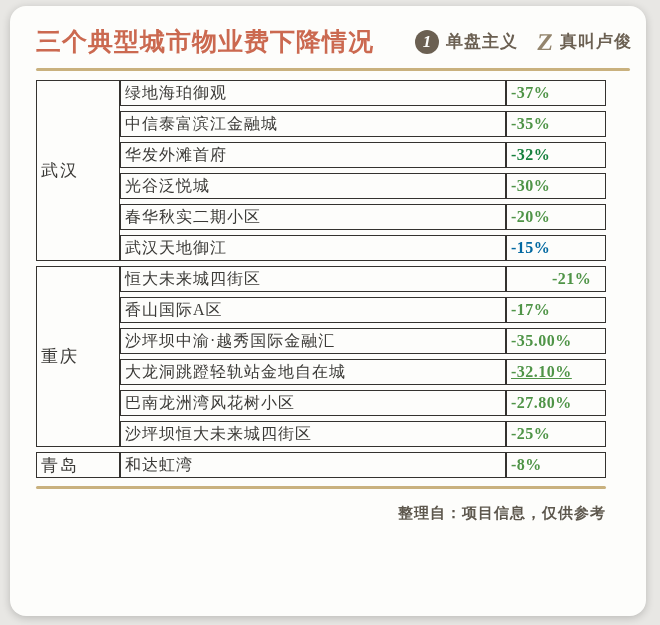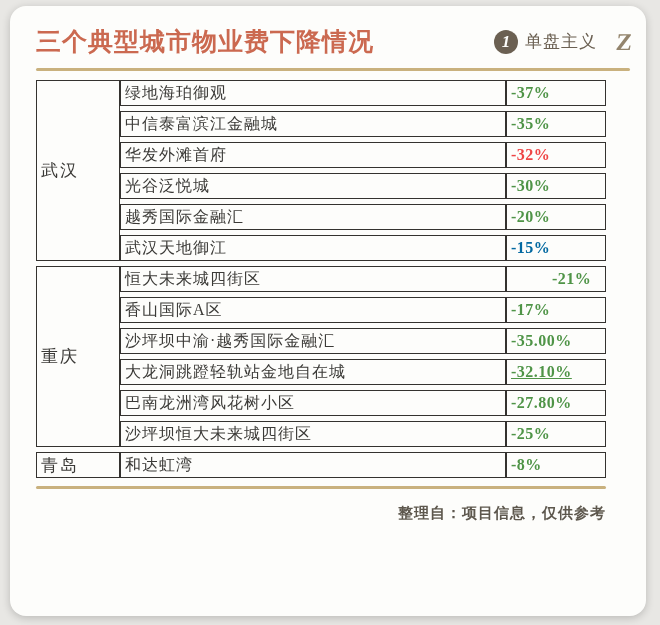--- a/index.html
+++ b/index.html
@@ -31,21 +31,21 @@
   .logos { margin-left:auto; display:flex; align-items:center; gap:7px; }
   .one-badge {
     width:24px; height:24px; border-radius:50%;
     background:#6b6052; color:#fdfdfb;
     display:flex; align-items:center; justify-content:center;
     font-family:"Liberation Serif", serif;
     font-size:17px; font-weight:bold; font-style:italic;
     box-sizing:border-box;
   }
   .logo-label {
-    font-size:17px; font-weight:normal; color:#6b6052; letter-spacing:1px;
+    font-size:17px; font-weight:bold; color:#6b6052; letter-spacing:1px;
     white-space:nowrap;
   }
   .z-badge {
     font-family:"Liberation Serif", serif;
     font-size:24px; font-weight:bold; color:#93846c;
     margin-left:12px; line-height:1;
     transform:skewX(-6deg);
   }
   .rule-top {
     height:3px; background:#c9b17e;
@@ -89,47 +89,48 @@
 <body>
 
 <div class="card">
 
   <div class="hdr">
     <div class="title" style="color: rgb(203, 105, 80);">三个典型城市物业费下降情况</div>
     <div class="logos">
       <span class="one-badge">1</span>
       <span class="logo-label">单盘主义</span>
       <span class="z-badge">Z</span>
+      <span class="logo-label">真叫卢俊</span>
     </div>
   </div>
 
   <div class="rule-top" style="background: rgb(201, 177, 126);"></div>
 
   <div class="table-wrap">
     <table class="fee">
       <tbody>
           <tr>
             <td class="city" rowspan="6">武汉</td>
             <td class="pname">绿地海珀御观</td>
             <td class="pct" style="color: rgb(79, 148, 71);">-37%</td>
           </tr>
           <tr>
             <td class="pname">中信泰富滨江金融城</td>
             <td class="pct" style="color: rgb(79, 148, 71);">-35%</td>
           </tr>
           <tr>
             <td class="pname">华发外滩首府</td>
-            <td class="pct" style="color: #ef4444;">-32%</td>
+            <td class="pct" style="color: #15803d;">-32%</td>
           </tr>
           <tr>
             <td class="pname">光谷泛悦城</td>
             <td class="pct" style="color: rgb(79, 148, 71);">-30%</td>
           </tr>
           <tr>
-            <td class="pname">越秀国际金融汇</td>
+            <td class="pname">春华秋实二期小区</td>
             <td class="pct" style="color: rgb(79, 148, 71);">-20%</td>
           </tr>
           <tr>
             <td class="pname">武汉天地御江</td>
             <td class="pct" style="color: #0369a1;">-15%</td>
           </tr>
           <tr>
             <td class="city" rowspan="6">重庆</td>
             <td class="pname">恒大未来城四街区</td>
             <td class="pct" style="color: rgb(79, 148, 71); padding-left: 45px;">-21%</td>

